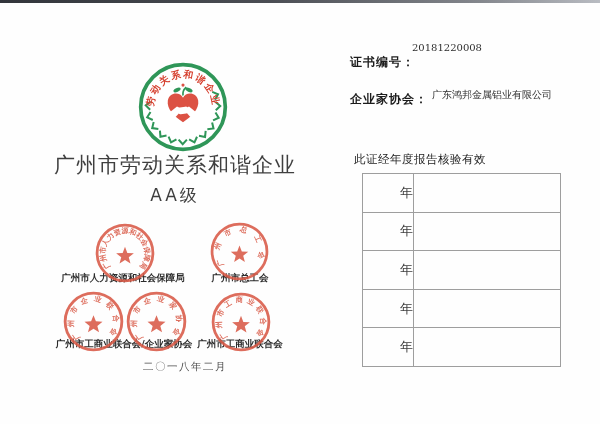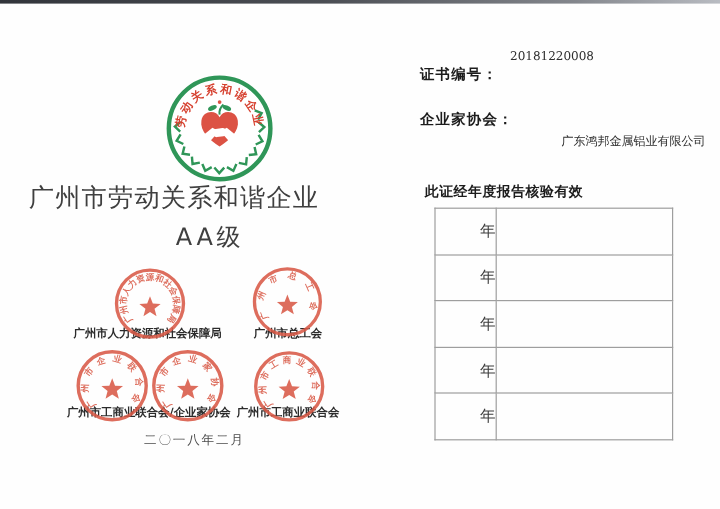--- a/index.html
+++ b/index.html
@@ -6,42 +6,42 @@
   body{
     width:600px;height:424px;background:#fefefe;overflow:hidden;position:relative;
     font-family:"DejaVu Sans","Liberation Sans",sans-serif;
   }
   .abs{position:absolute;}
   
   .top-edge{left:0;top:0;width:600px;height:3px;
     background:linear-gradient(to right,#32353b,#4b4e54 45%,#84878d 80%,#b9bcc2);}
   
   .emblem-box{left:137px;top:61px;width:92px;height:92px;}
-  .title1{left:24px;top:151px;width:302px;
+  .title1{left:24px;top:151px;width:302px;text-align:center;
     font-size:21px;font-weight:500;color:#3f3f3f;letter-spacing:1px;}
   .title2{left:24px;top:184px;width:302px;text-align:center;
-    font-size:20px;font-weight:500;color:#3f3f3f;letter-spacing:3px;}
+    font-size:17px;font-weight:500;color:#3f3f3f;letter-spacing:3px;}
   .seal{z-index:3;opacity:.88;}
   .seal svg{display:block;}
   .issuer-label{z-index:2;font-size:9.5px;font-weight:700;color:#2b2b2b;
     text-align:center;letter-spacing:0px;white-space:nowrap;}
   .lbl-1{left:40px;top:272px;width:166px;}
   .lbl-2{left:190px;top:272px;width:100px;}
   .lbl-3{left:40px;top:338px;width:168px;}
   .lbl-4{left:180px;top:338px;width:120px;}
-  .date{left:62px;top:360px;width:200px;text-align:center;
+  .date{left:85px;top:360px;width:200px;text-align:center;
     font-size:10.5px;color:#4c4c4c;letter-spacing:1.5px;}
   
   .field-label{font-size:12px;font-weight:700;color:#1c1c1c;letter-spacing:1px;white-space:nowrap;}
   .field-value{font-family:"DejaVu Serif","Liberation Serif",serif;font-size:10px;color:#2e2e2e;white-space:nowrap;}
   .certno-label{left:350px;top:38px;margin-top:16px;}
-  .certno-value{left:412px;top:42px;margin-left:13px;}
+  .certno-value{left:412px;top:42px;}
   .holder-label{left:350px;top:91px;}
-  .holder-value{left:432px;top:111px;margin-left:36px;}
-  .annual-header{left:354px;top:152px;font-size:11.5px;font-weight:700;color:#1c1c1c;letter-spacing:.5px;}
+  .holder-value{left:432px;top:88px;}
+  .annual-header{left:354px;top:152px;font-size:11.5px;font-weight:400;color:#1c1c1c;letter-spacing:.5px;}
   table.verify{left:362px;top:173px;position:absolute;border-collapse:collapse;table-layout:fixed;}
   table.verify td{border:1px solid #9e9e9e;padding:0;}
   td.year-cell{width:50px;height:37.6px;text-align:right;vertical-align:middle;
     padding-right:6px;font-size:13px;color:#3d3d3d;}
   td.record-cell{width:146px;}
 </style>
 </head>
 <body>
 
 <div class="abs top-edge"></div>

